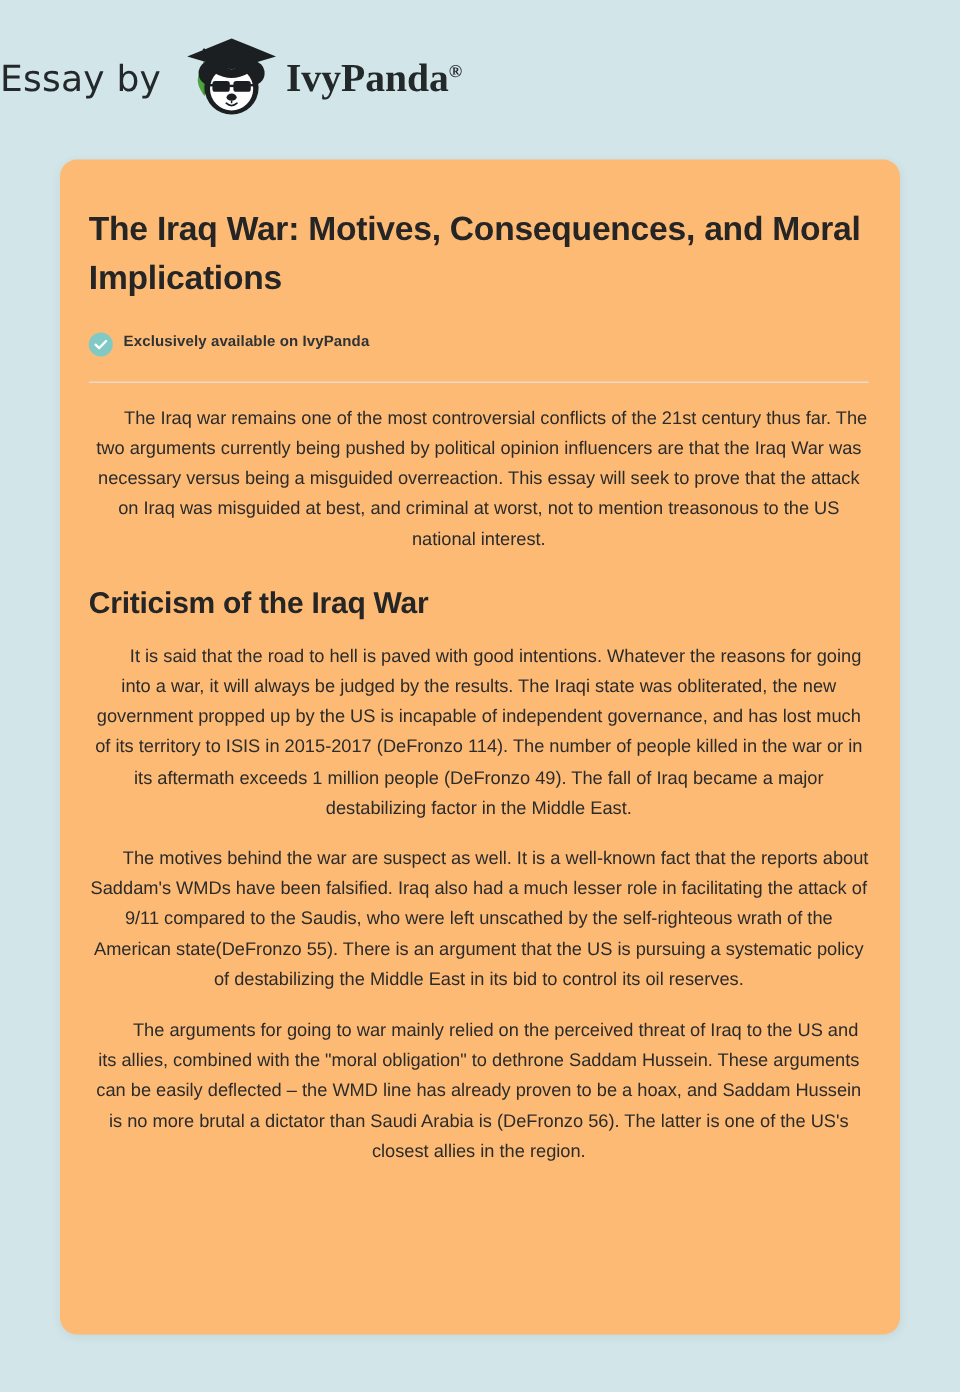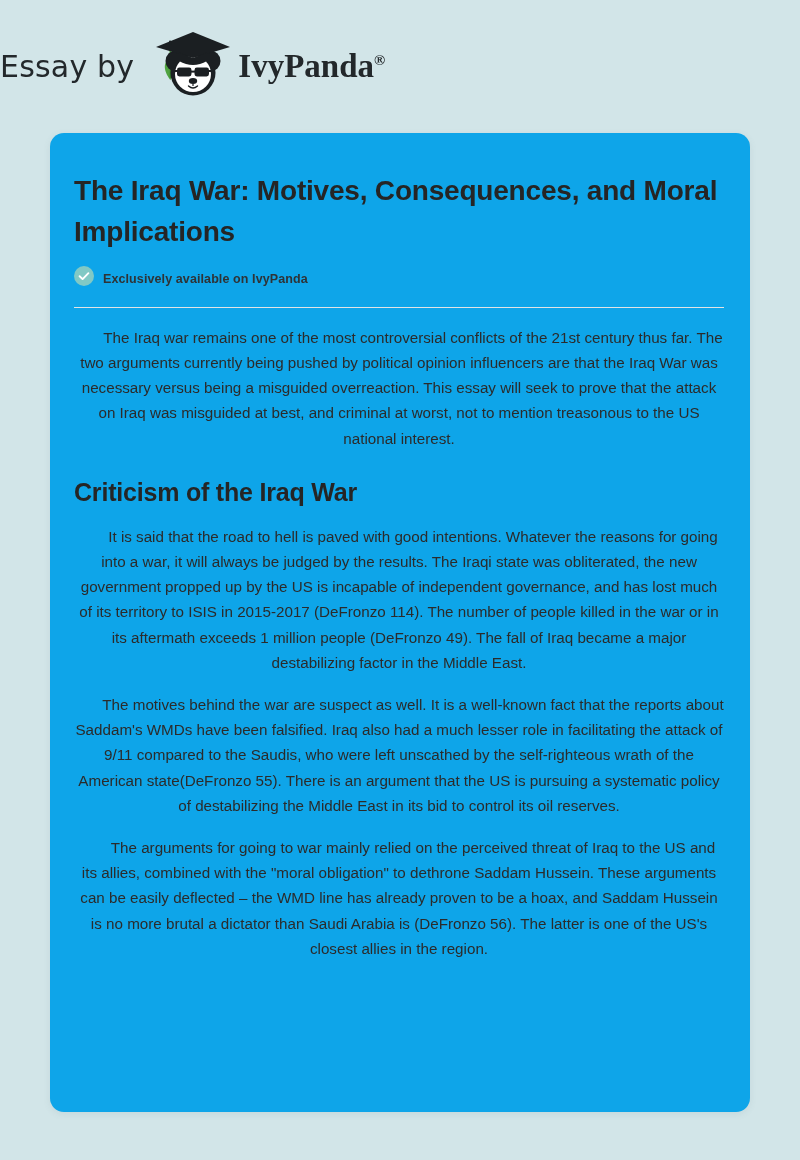--- a/index.html
+++ b/index.html
@@ -58,41 +58,41 @@
     vertical-align: super;
     font-weight: bold;
   }
 
   
   .paper-card {
     position: relative;
     margin: 0 auto;
     width: 700px;
     min-height: 979px;
-    background: #0ea5e9;
+    background: #fdba74;
     border-radius: 14px;
     box-shadow: 0 2px 7px rgba(80,110,115,0.10);
     box-sizing: border-box;
     padding: 38px 26px 40px 24px;
   }
 
   .doc-title {
     font-family: "Liberation Sans", sans-serif;
     font-size: 28px;
     line-height: 1.46;
     font-weight: bold;
     color: #252525;
     margin: 0 0 0 0;
     letter-spacing: -0.2px;
   }
 
   .exclusive-row {
     display: flex;
-    align-items: flex-end;
-    margin-top: 13px;
+    align-items: flex-start;
+    margin-top: 24px;
   }
   .check-badge {
     width: 20px;
     height: 20px;
     border-radius: 50%;
     background: #81c9c5;
     display: inline-flex;
     align-items: center;
     justify-content: center;
     flex: 0 0 auto;

